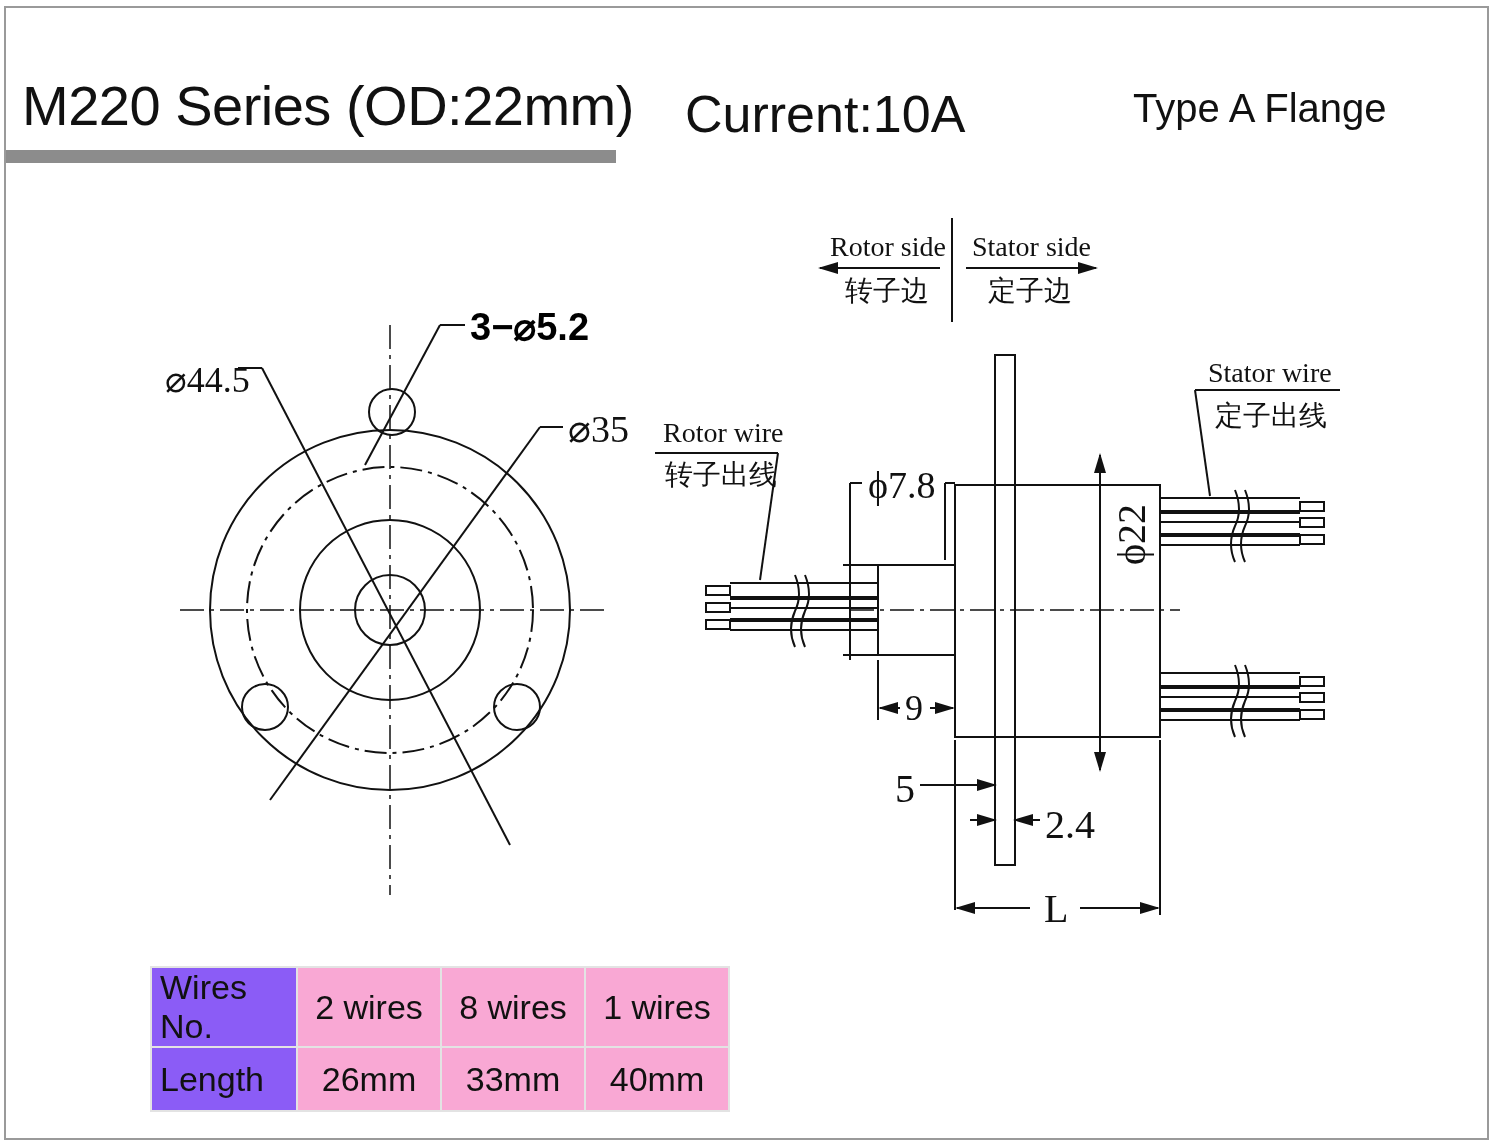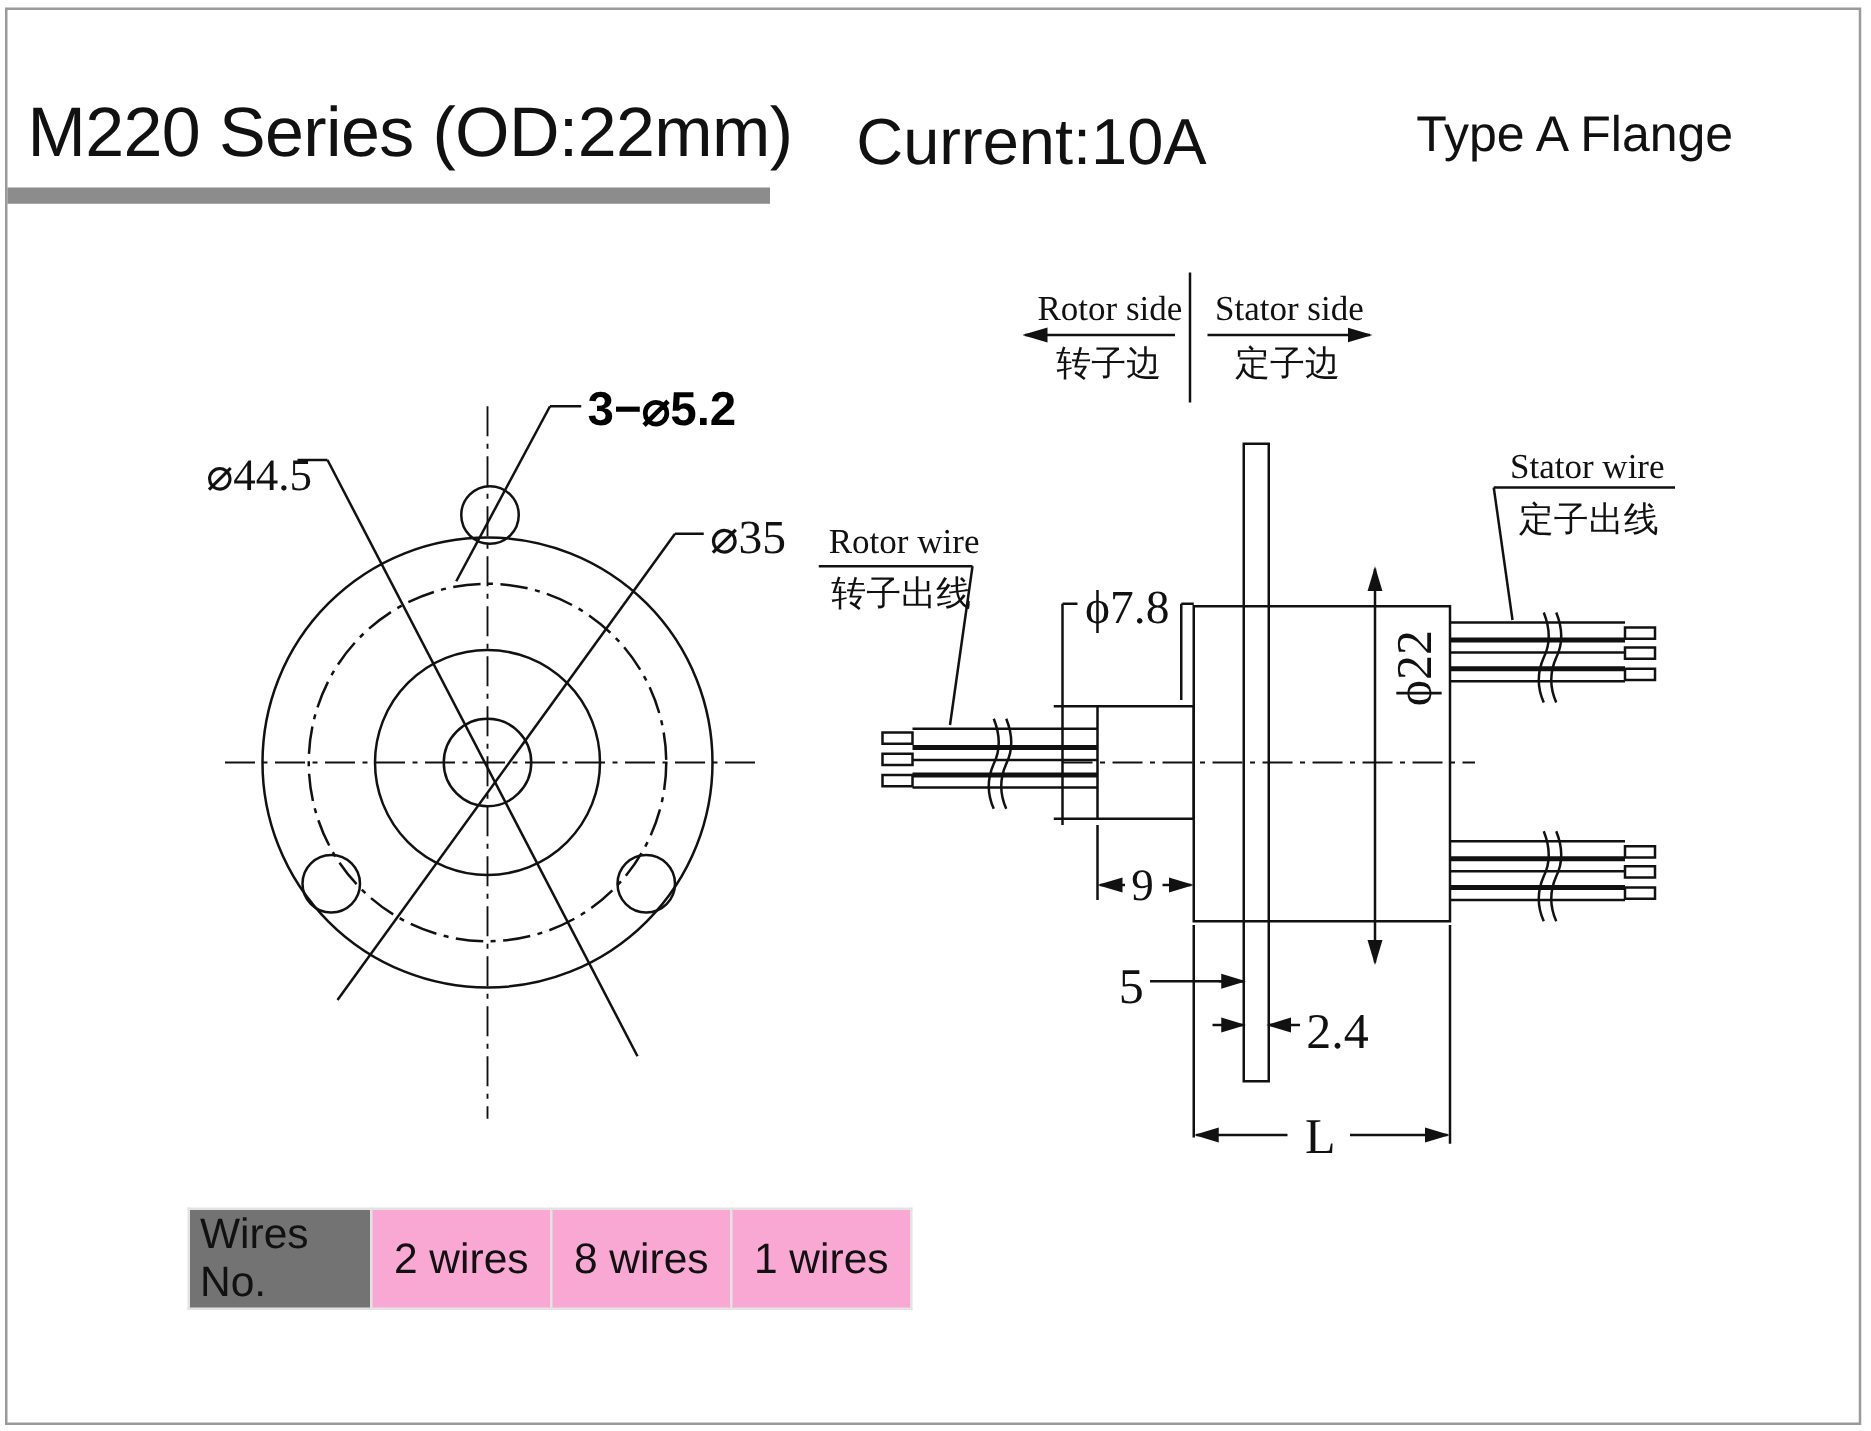--- a/index.html
+++ b/index.html
@@ -6,21 +6,21 @@
   body{width:1497px;height:1145px;position:relative;overflow:hidden;font-family:"Liberation Sans",sans-serif;color:#111;}
   .frame{position:absolute;left:4px;top:6px;width:1485px;height:1134px;border:2px solid #9a9a9a;box-sizing:border-box;}
   .title{position:absolute;left:22px;top:78px;font-size:56px;letter-spacing:-0.5px;line-height:1;}
   .title-bar{position:absolute;left:6px;top:150px;width:610px;height:13px;background:#8c8c8c;}
   .current{position:absolute;left:685px;top:88px;font-size:52px;line-height:1;}
   .flange{position:absolute;left:1133px;top:88px;font-size:40px;line-height:1;}
   svg{position:absolute;left:0;top:0;}
   .lbl{font-family:"Liberation Serif",serif;fill:#111;}
   .tbl{position:absolute;left:150px;top:966px;border-collapse:collapse;}
   .tbl td{border:2px solid #e3e3e3;height:62px;font-size:34px;padding:0 8px;}
-  .tbl td.hdr{background:#737373;width:128px;text-align:left;}
+  .tbl td.hdr{background:#8b5cf6;width:128px;text-align:left;}
   .tbl td.c{width:126px;text-align:center;background:#f9a8d4;}
 </style>
 </head>
 <body>
 
 <div class="frame"></div>
 
 <div class="title">M220 Series (OD:22mm)</div>
 <div class="title-bar"></div>
 <div class="current">Current:10A</div>
@@ -152,14 +152,20 @@
 </svg>
 
 <table class="tbl">
   <tbody>
       <tr>
     <td class="hdr">Wires No.</td>
     <td class="c">2 wires</td>
     <td class="c">8 wires</td>
     <td class="c">1 wires</td>
   </tr>
+  <tr>
+    <td class="hdr">Length</td>
+    <td class="c">26mm</td>
+    <td class="c">33mm</td>
+    <td class="c">40mm</td>
+  </tr>
 </tbody>
   </table>
 
 </body></html>

